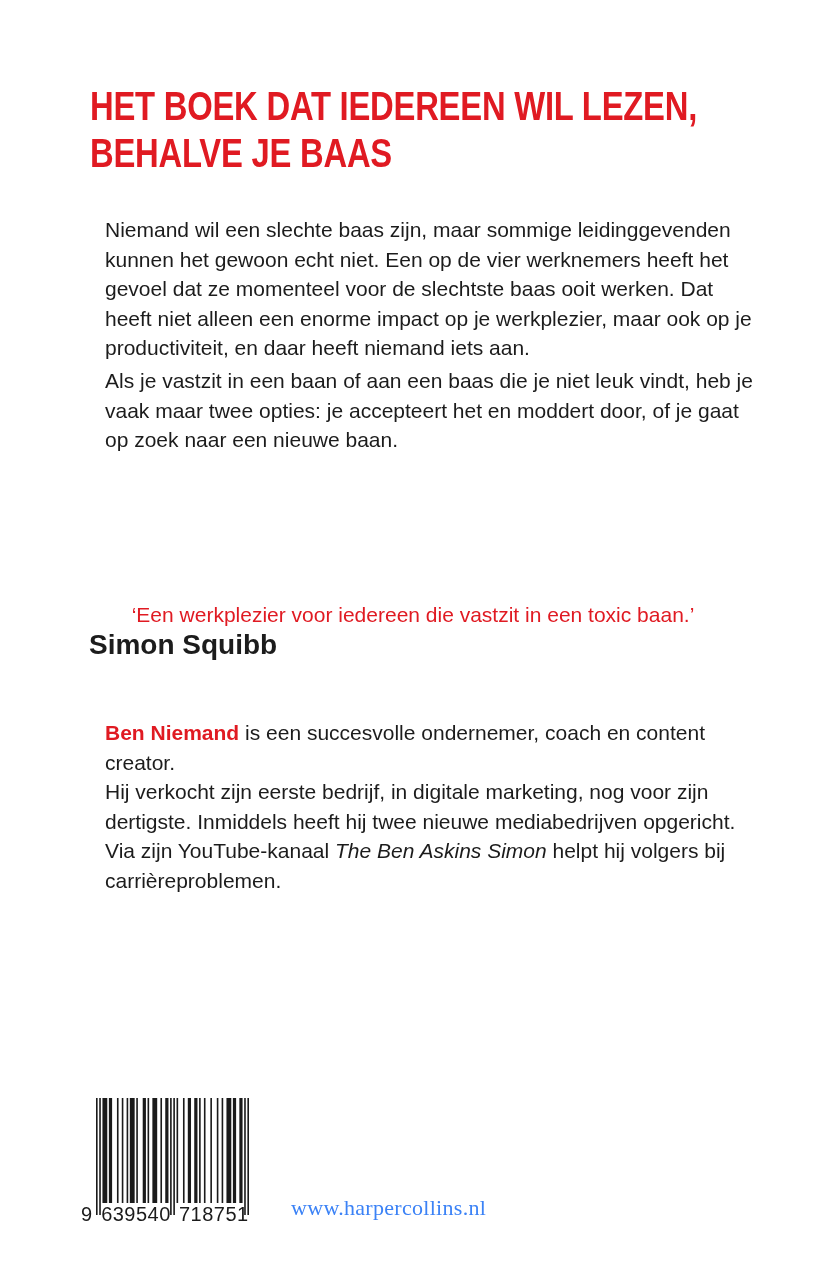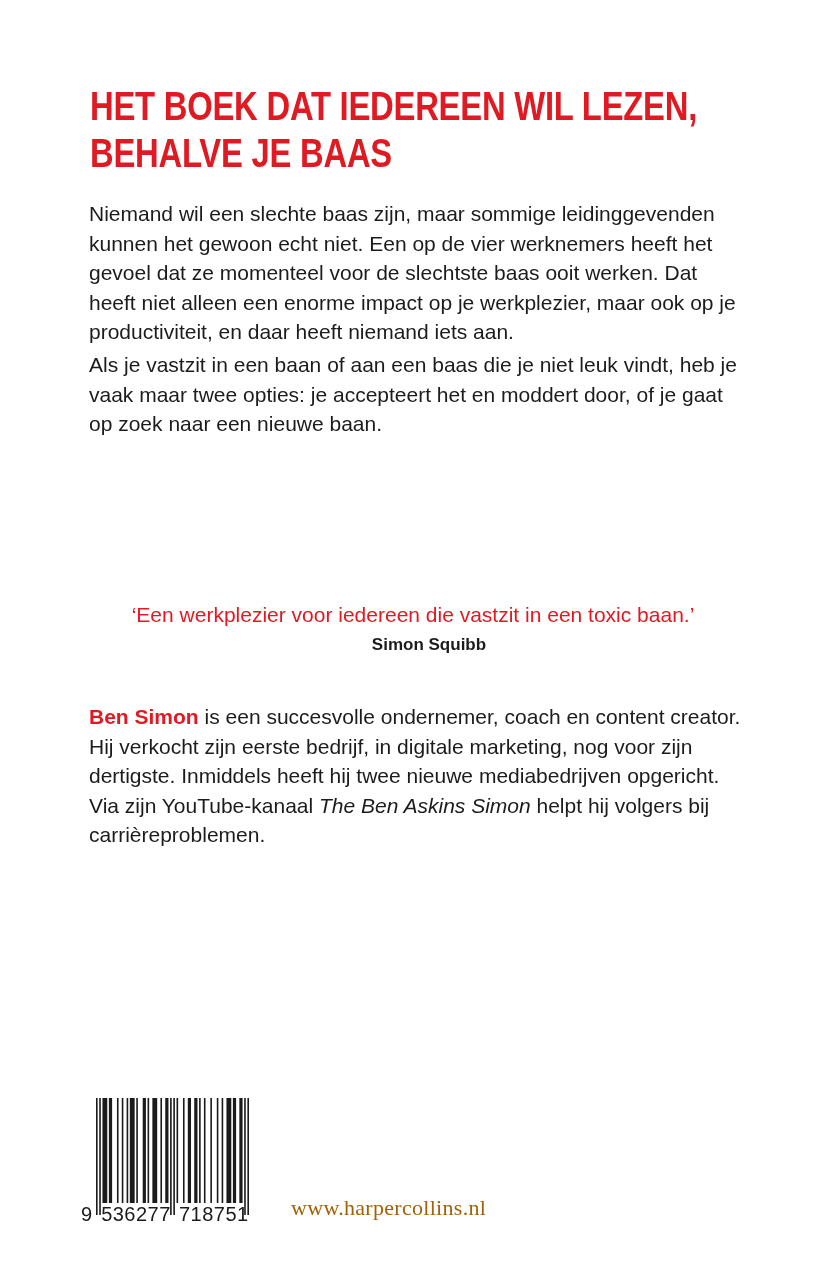--- a/index.html
+++ b/index.html
@@ -23,21 +23,21 @@
     letter-spacing: -0.3px;
     color: #e01a22;
     transform: scaleX(0.8);
     transform-origin: 0 0;
     white-space: nowrap;
   }
   .body {
     position: absolute;
     left: 89px;
     width: 662px;
-    margin: 0;
+    margin: 16px;
     font-size: 21px;
     line-height: 29.5px;
     white-space: pre-line;
     color: #1c1c1c;
   }
   .p1 { top: 199px; }
   .p2 { top: 350px; }
   .p3 { top: 452px; }
   .bio { top: 702px; }
   .italic { font-style: italic; }
@@ -47,25 +47,24 @@
     left: 89px;
     top: 600px;
     width: 648px;
     text-align: center;
     font-size: 21px;
     line-height: 30px;
     color: #e01a22;
   }
   .attribution {
     position: absolute;
-    left: 105px;
+    left: 89px;
     top: 630px;
     width: 648px;
-    text-align: center;
-    font-size: 17px;
+    font-size: 28px;
     line-height: 30px;
     font-weight: 700;
     color: #1c1c1c;
   }
   .barcode-box {
     position: absolute;
     left: 78px;
     top: 1098px;
     width: 180px;
     height: 135px;
@@ -93,21 +92,21 @@
     color: #1c1c1c;
   }
   .website {
     position: absolute;
     left: 291px;
     top: 1197px;
     font-family: "Liberation Serif", serif;
     font-size: 22px;
     line-height: 1;
     letter-spacing: 0.3px;
-    color: #a16207;
+    color: #3b82f6;
   }
 </style>
 </head>
 <body>
 
 <div class="page">
 
   <div class="title">
     <div>HET BOEK DAT IEDEREEN WIL LEZEN,</div>
     <div>BEHALVE JE BAAS</div>
@@ -120,21 +119,21 @@
 productiviteit, en daar heeft niemand iets aan.</p>
 
   <p class="body p2">Als je vastzit in een baan of aan een baas die je niet leuk vindt, heb je
 vaak maar twee opties: je accepteert het en moddert door, of je gaat
 op zoek naar een nieuwe baan.</p>
 
 
   <div class="quote">‘Een werkplezier voor iedereen die vastzit in een toxic baan.’</div>
   <div class="attribution">Simon Squibb</div>
 
-  <p class="body bio"><span class="name">Ben Simon</span><span> is een succesvolle ondernemer, coach en content creator.
+  <p class="body bio"><span class="name">Ben Niemand</span><span> is een succesvolle ondernemer, coach en content creator.
 Hij verkocht zijn eerste bedrijf, in digitale marketing, nog voor zijn
 dertigste. Inmiddels heeft hij twee nieuwe mediabedrijven opgericht.
 Via zijn YouTube-kanaal </span><span class="italic">The Ben Askins Simon</span><span> helpt hij volgers bij
 carrièreproblemen.</span></p>
 
   <div class="barcode-box">
     <svg width="153" height="117" xmlns="http://www.w3.org/2000/svg">
         <rect x="0.00" y="0" width="1.61" height="117"></rect>
         <rect x="3.22" y="0" width="1.61" height="117"></rect>
         <rect x="6.44" y="0" width="4.83" height="105"></rect>
@@ -160,19 +159,19 @@
         <rect x="114.35" y="0" width="1.61" height="105"></rect>
         <rect x="120.79" y="0" width="1.61" height="105"></rect>
         <rect x="125.62" y="0" width="1.61" height="105"></rect>
         <rect x="130.45" y="0" width="4.83" height="105"></rect>
         <rect x="136.89" y="0" width="3.22" height="105"></rect>
         <rect x="143.34" y="0" width="3.22" height="105"></rect>
         <rect x="148.17" y="0" width="1.61" height="117"></rect>
         <rect x="151.39" y="0" width="1.61" height="117"></rect>
       </svg>
     <div class="isbn-digit d9">9</div>
-    <div class="isbn-digit g1">536277</div>
+    <div class="isbn-digit g1">639540</div>
     <div class="isbn-digit g2">718751</div>
   </div>
 
   <div class="website">www.harpercollins.nl</div>
 
 </div>
 
 </body></html>

